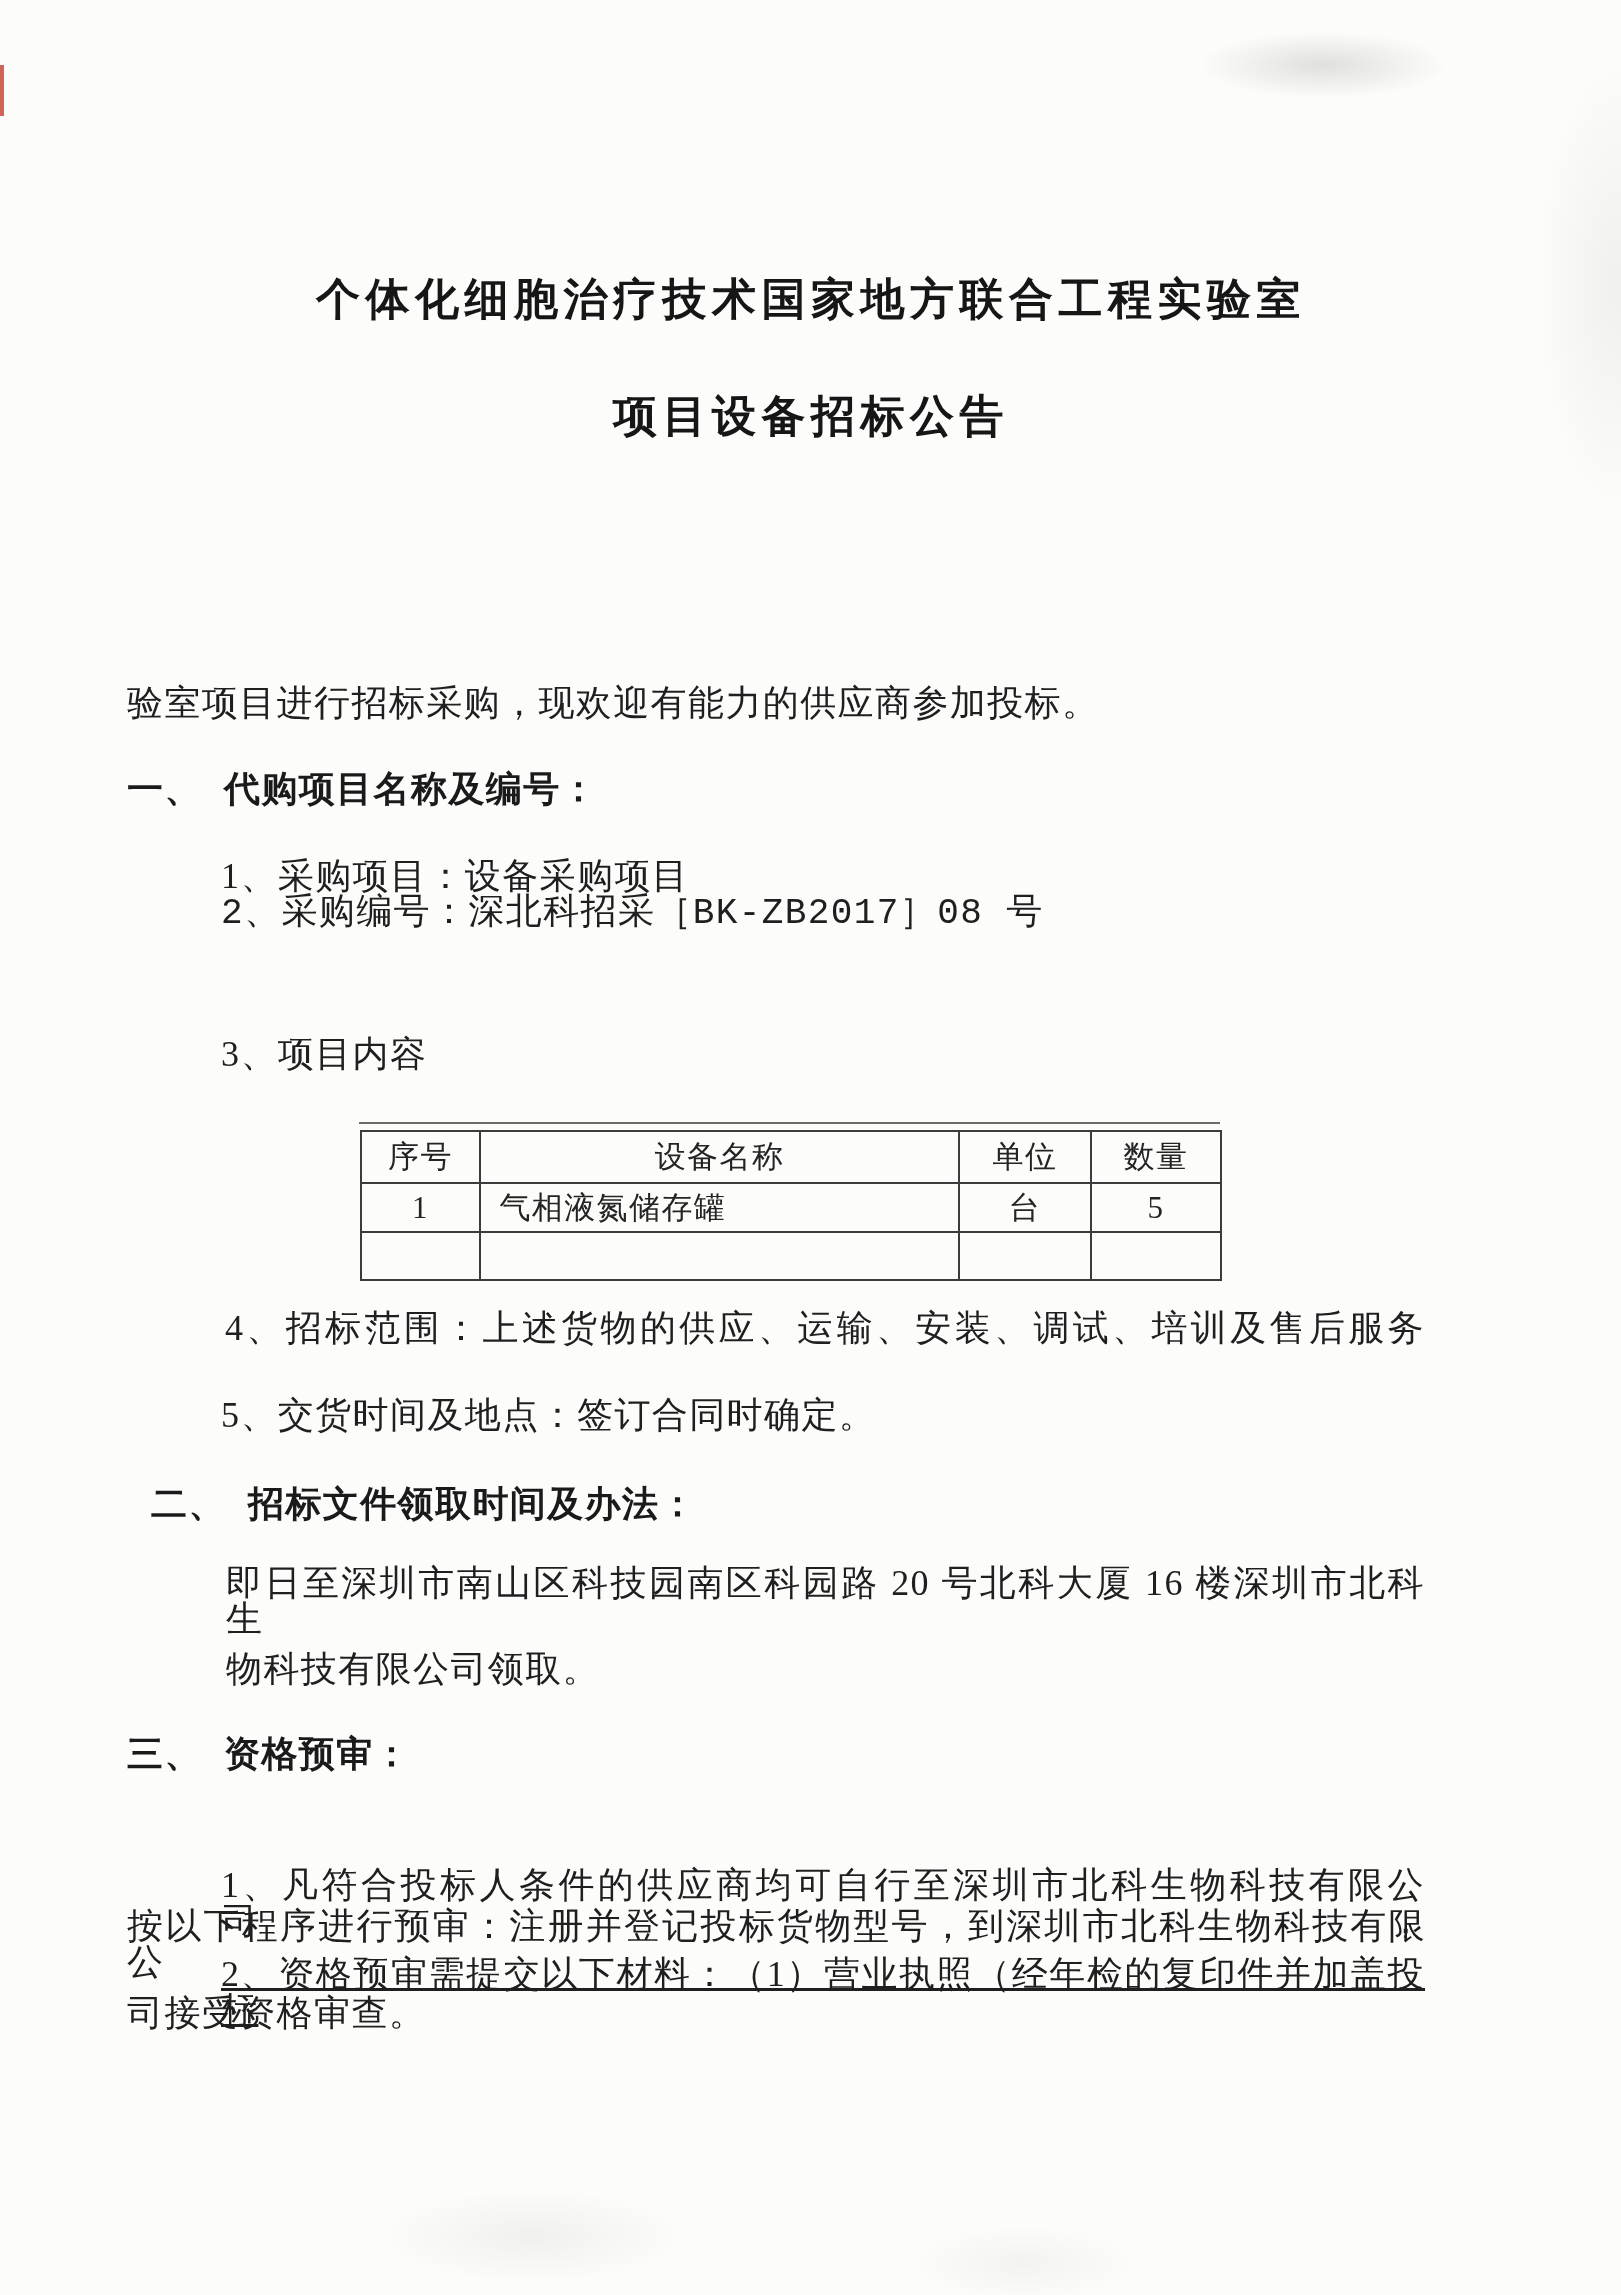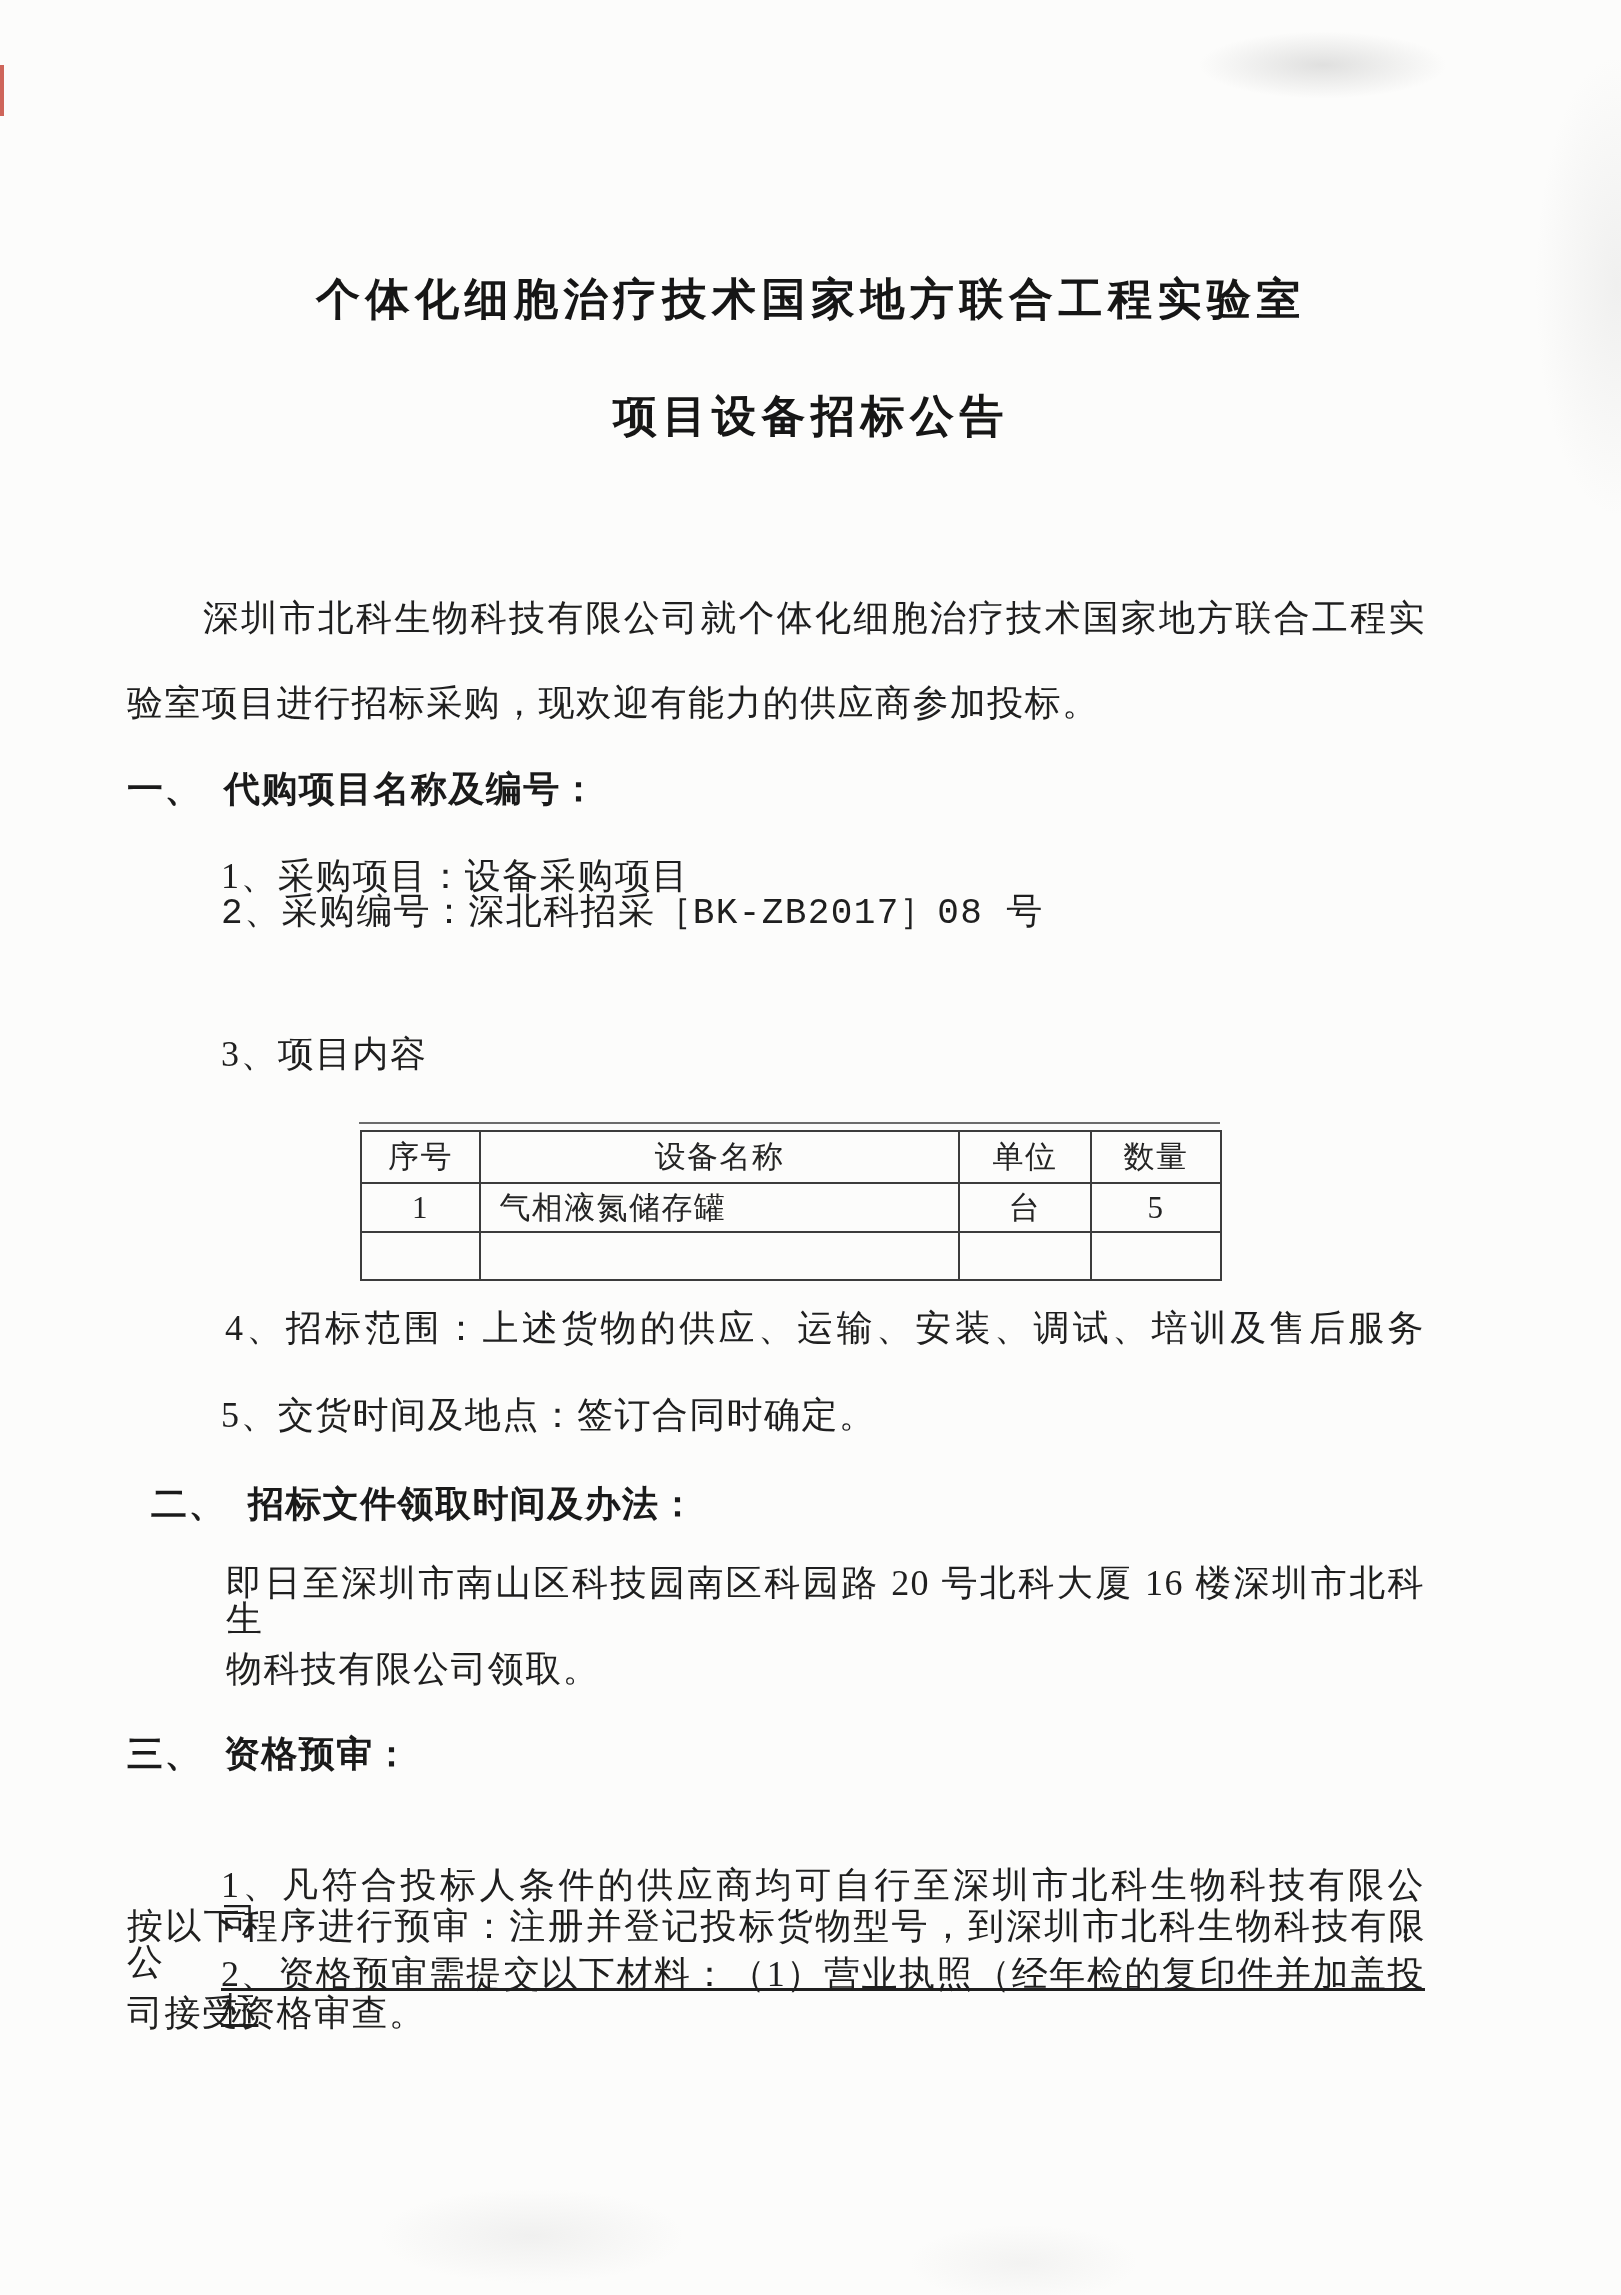--- a/index.html
+++ b/index.html
@@ -103,21 +103,20 @@
 </head>
 <body>
 
 <div class="page">
 
   <div class="artifact-red"></div>
 
   <div class="doc-title" style="top:278px;">个体化细胞治疗技术国家地方联合工程实验室</div>
   <div class="doc-title" style="top:395px;">项目设备招标公告</div>
 
-  <div class="ln just" style="top:600px; left:127px; width:1299px; text-indent:76px;">深圳市北科生物科技有限公司就个体化细胞治疗技术国家地方联合工程实</div>
   <div class="ln" style="top:685px; left:127px;">验室项目进行招标采购，现欢迎有能力的供应商参加投标。</div>
 
   <div class="ln hd" style="top:771px; left:127px;"><span class="num">一、</span><span>代购项目名称及编号：</span></div>
 
   <div class="ln" style="top:858px; left:221px;">1、采购项目：设备采购项目</div>
   <div class="ln" style="top:896px; left:221px;font-family:Liberation Mono, monospace;">2、采购编号：深北科招采［BK-ZB2017］08 号</div>
   <div class="ln" style="top:1036px; left:221px;">3、项目内容</div>
 
   <div class="ghost-line"></div>
 

